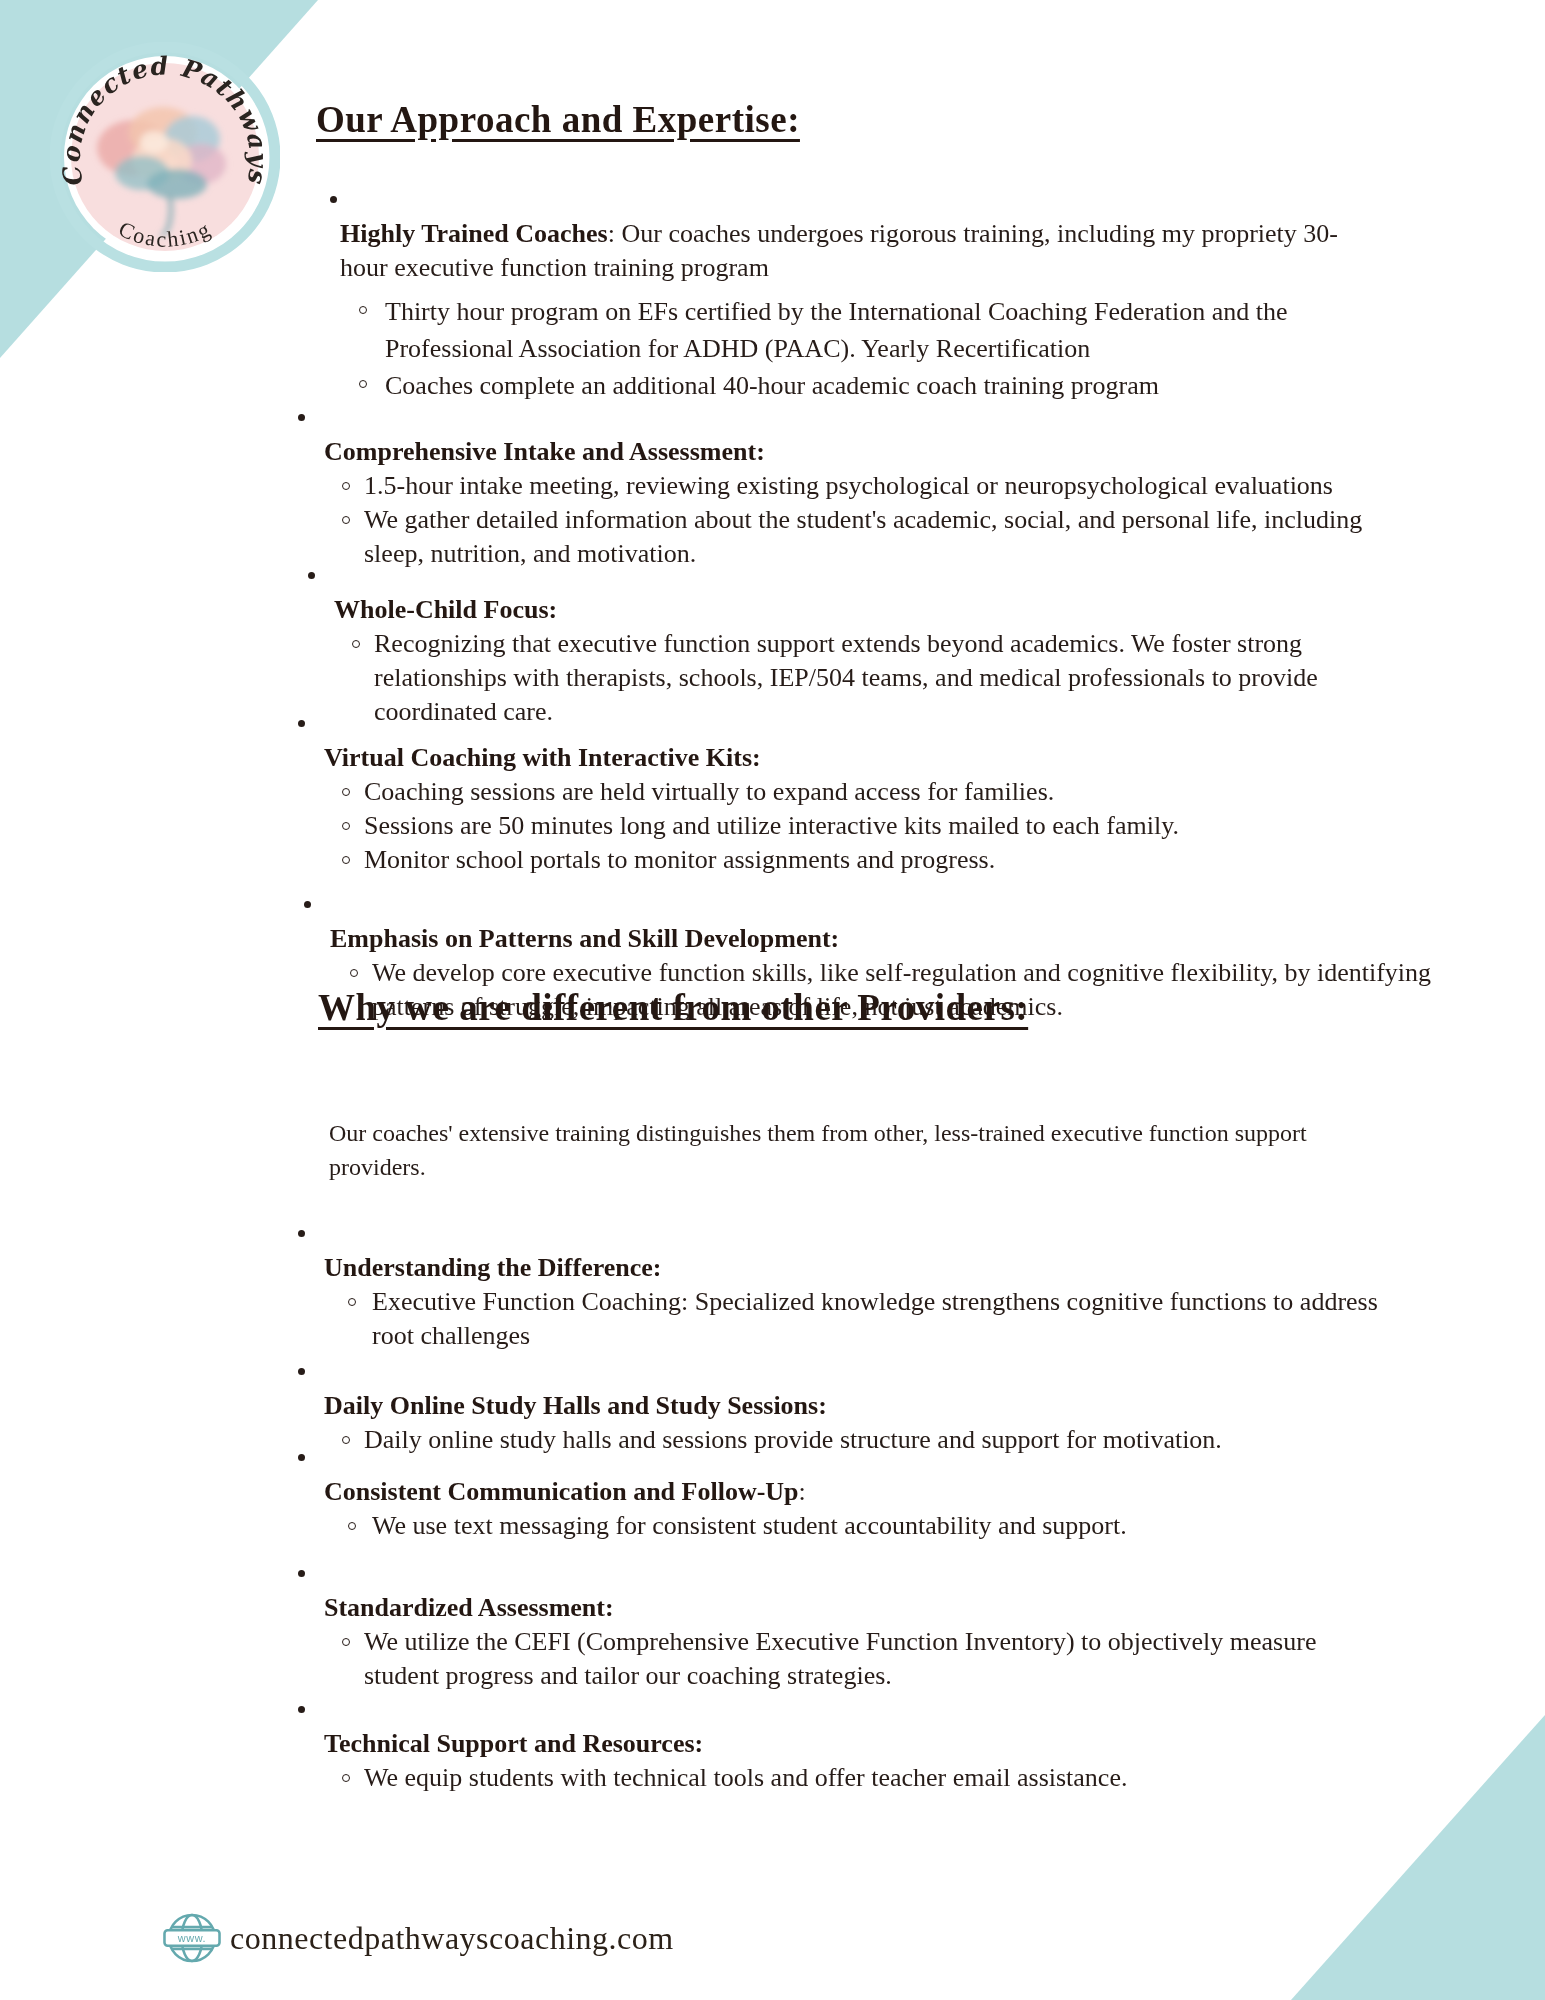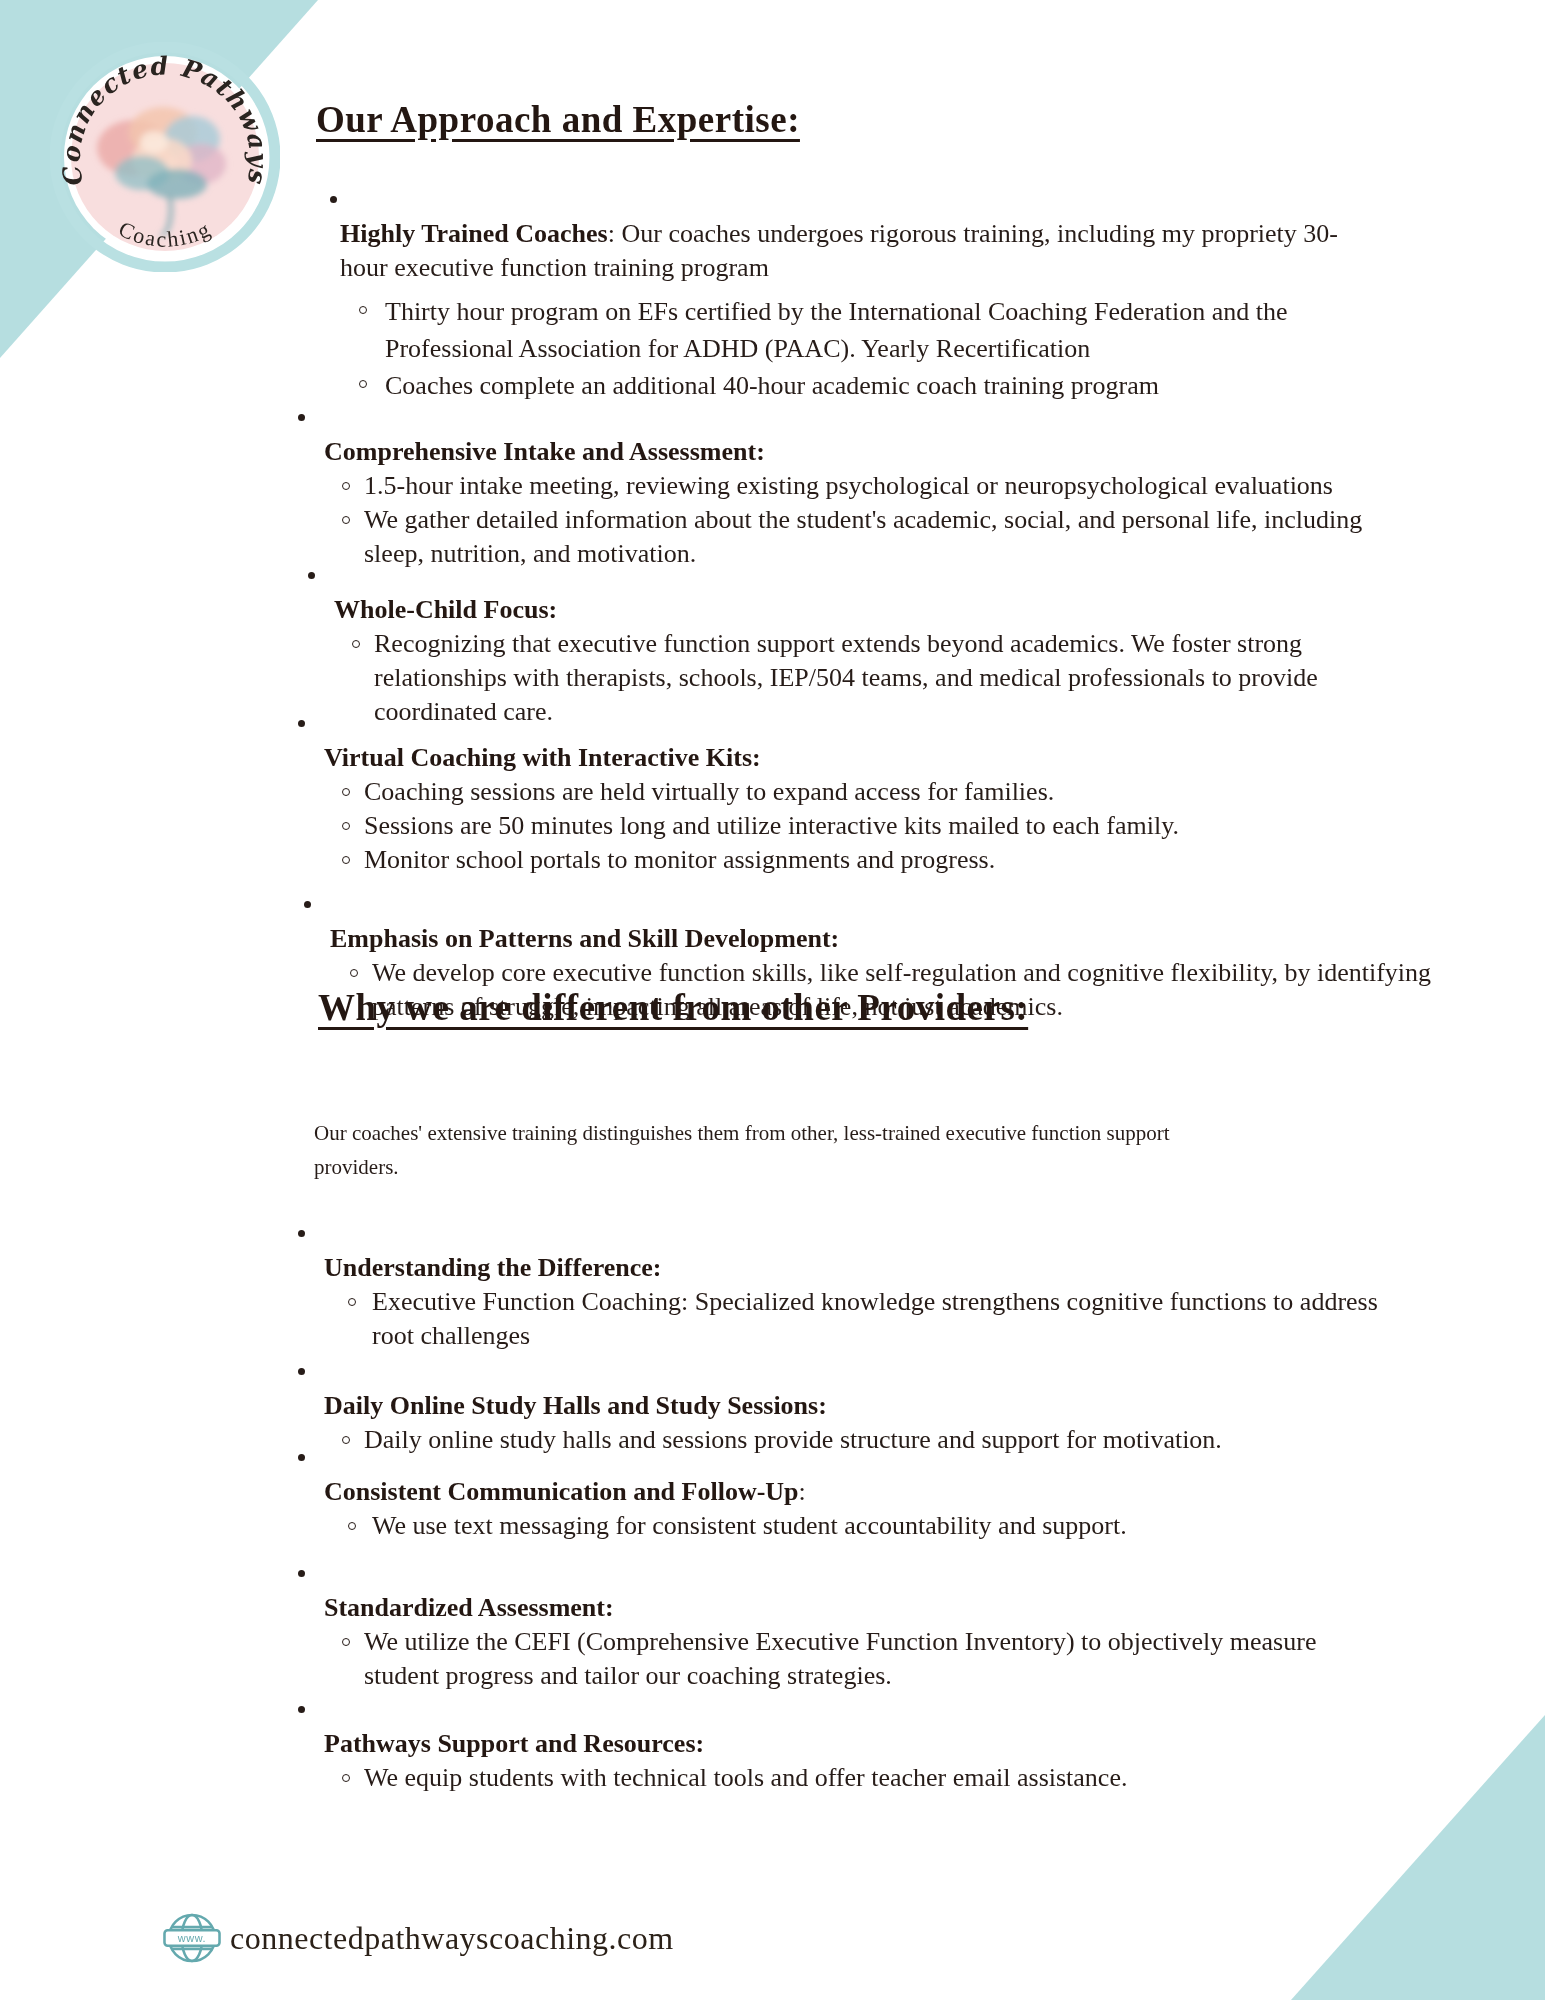--- a/index.html
+++ b/index.html
@@ -47,21 +47,21 @@
   .li2 .circ{
     position:absolute;left:46px;top:13px;width:8px;height:8px;border-radius:50%;
     border:1.6px solid #271c18;background:transparent;box-sizing:border-box;
   }
   
   .sec-first .li1{margin-left:16px;}
   .sec-first .li1 .dot{left:18px;}
   .sec-first .li2{padding-left:89px;line-height:37px;}
   .sec-first .li2 .circ{left:63px;}
   .sec-first .subs{margin-top:8px;}
-  .intro{position:absolute;left:314px;width:1120px;font-size:21px;line-height:34px;white-space:pre-line;}
+  .intro{position:absolute;left:329px;width:1120px;font-size:24px;line-height:34px;white-space:pre-line;}
   
   .footer{
     position:absolute;left:160px;top:1906px;
     display:flex;align-items:center;gap:6px;
   }
   .footer .globe{width:64px;height:64px;flex:0 0 auto;}
   .footer .url{font-size:32px;color:#2b2118;letter-spacing:.5px;}
 </style>
 </head>
 <body>
@@ -198,21 +198,21 @@
       <span class="dot"></span><b>Standardized Assessment:</b><span></span>
     </div>
     <div class="subs">
       <div class="li2"><span class="circ"></span><span>We utilize the CEFI (Comprehensive Executive Function Inventory) to objectively measure
 student progress and tailor our coaching strategies.</span></div>
     </div>
   </div>
 
   <div class="sec" style="top:1693px;">
     <div class="li1">
-      <span class="dot"></span><b>Pathways Support and Resources:</b><span></span>
+      <span class="dot"></span><b>Technical Support and Resources:</b><span></span>
     </div>
     <div class="subs">
       <div class="li2"><span class="circ"></span><span>We equip students with technical tools and offer teacher email assistance.</span></div>
     </div>
   </div>
 
   <div class="footer">
     <svg class="globe" viewBox="0 0 100 100">
       <circle cx="50" cy="50" r="36" fill="none" stroke="#64a9ae" stroke-width="4"></circle>
       <ellipse cx="50" cy="50" rx="16" ry="36" fill="none" stroke="#64a9ae" stroke-width="4"></ellipse>

